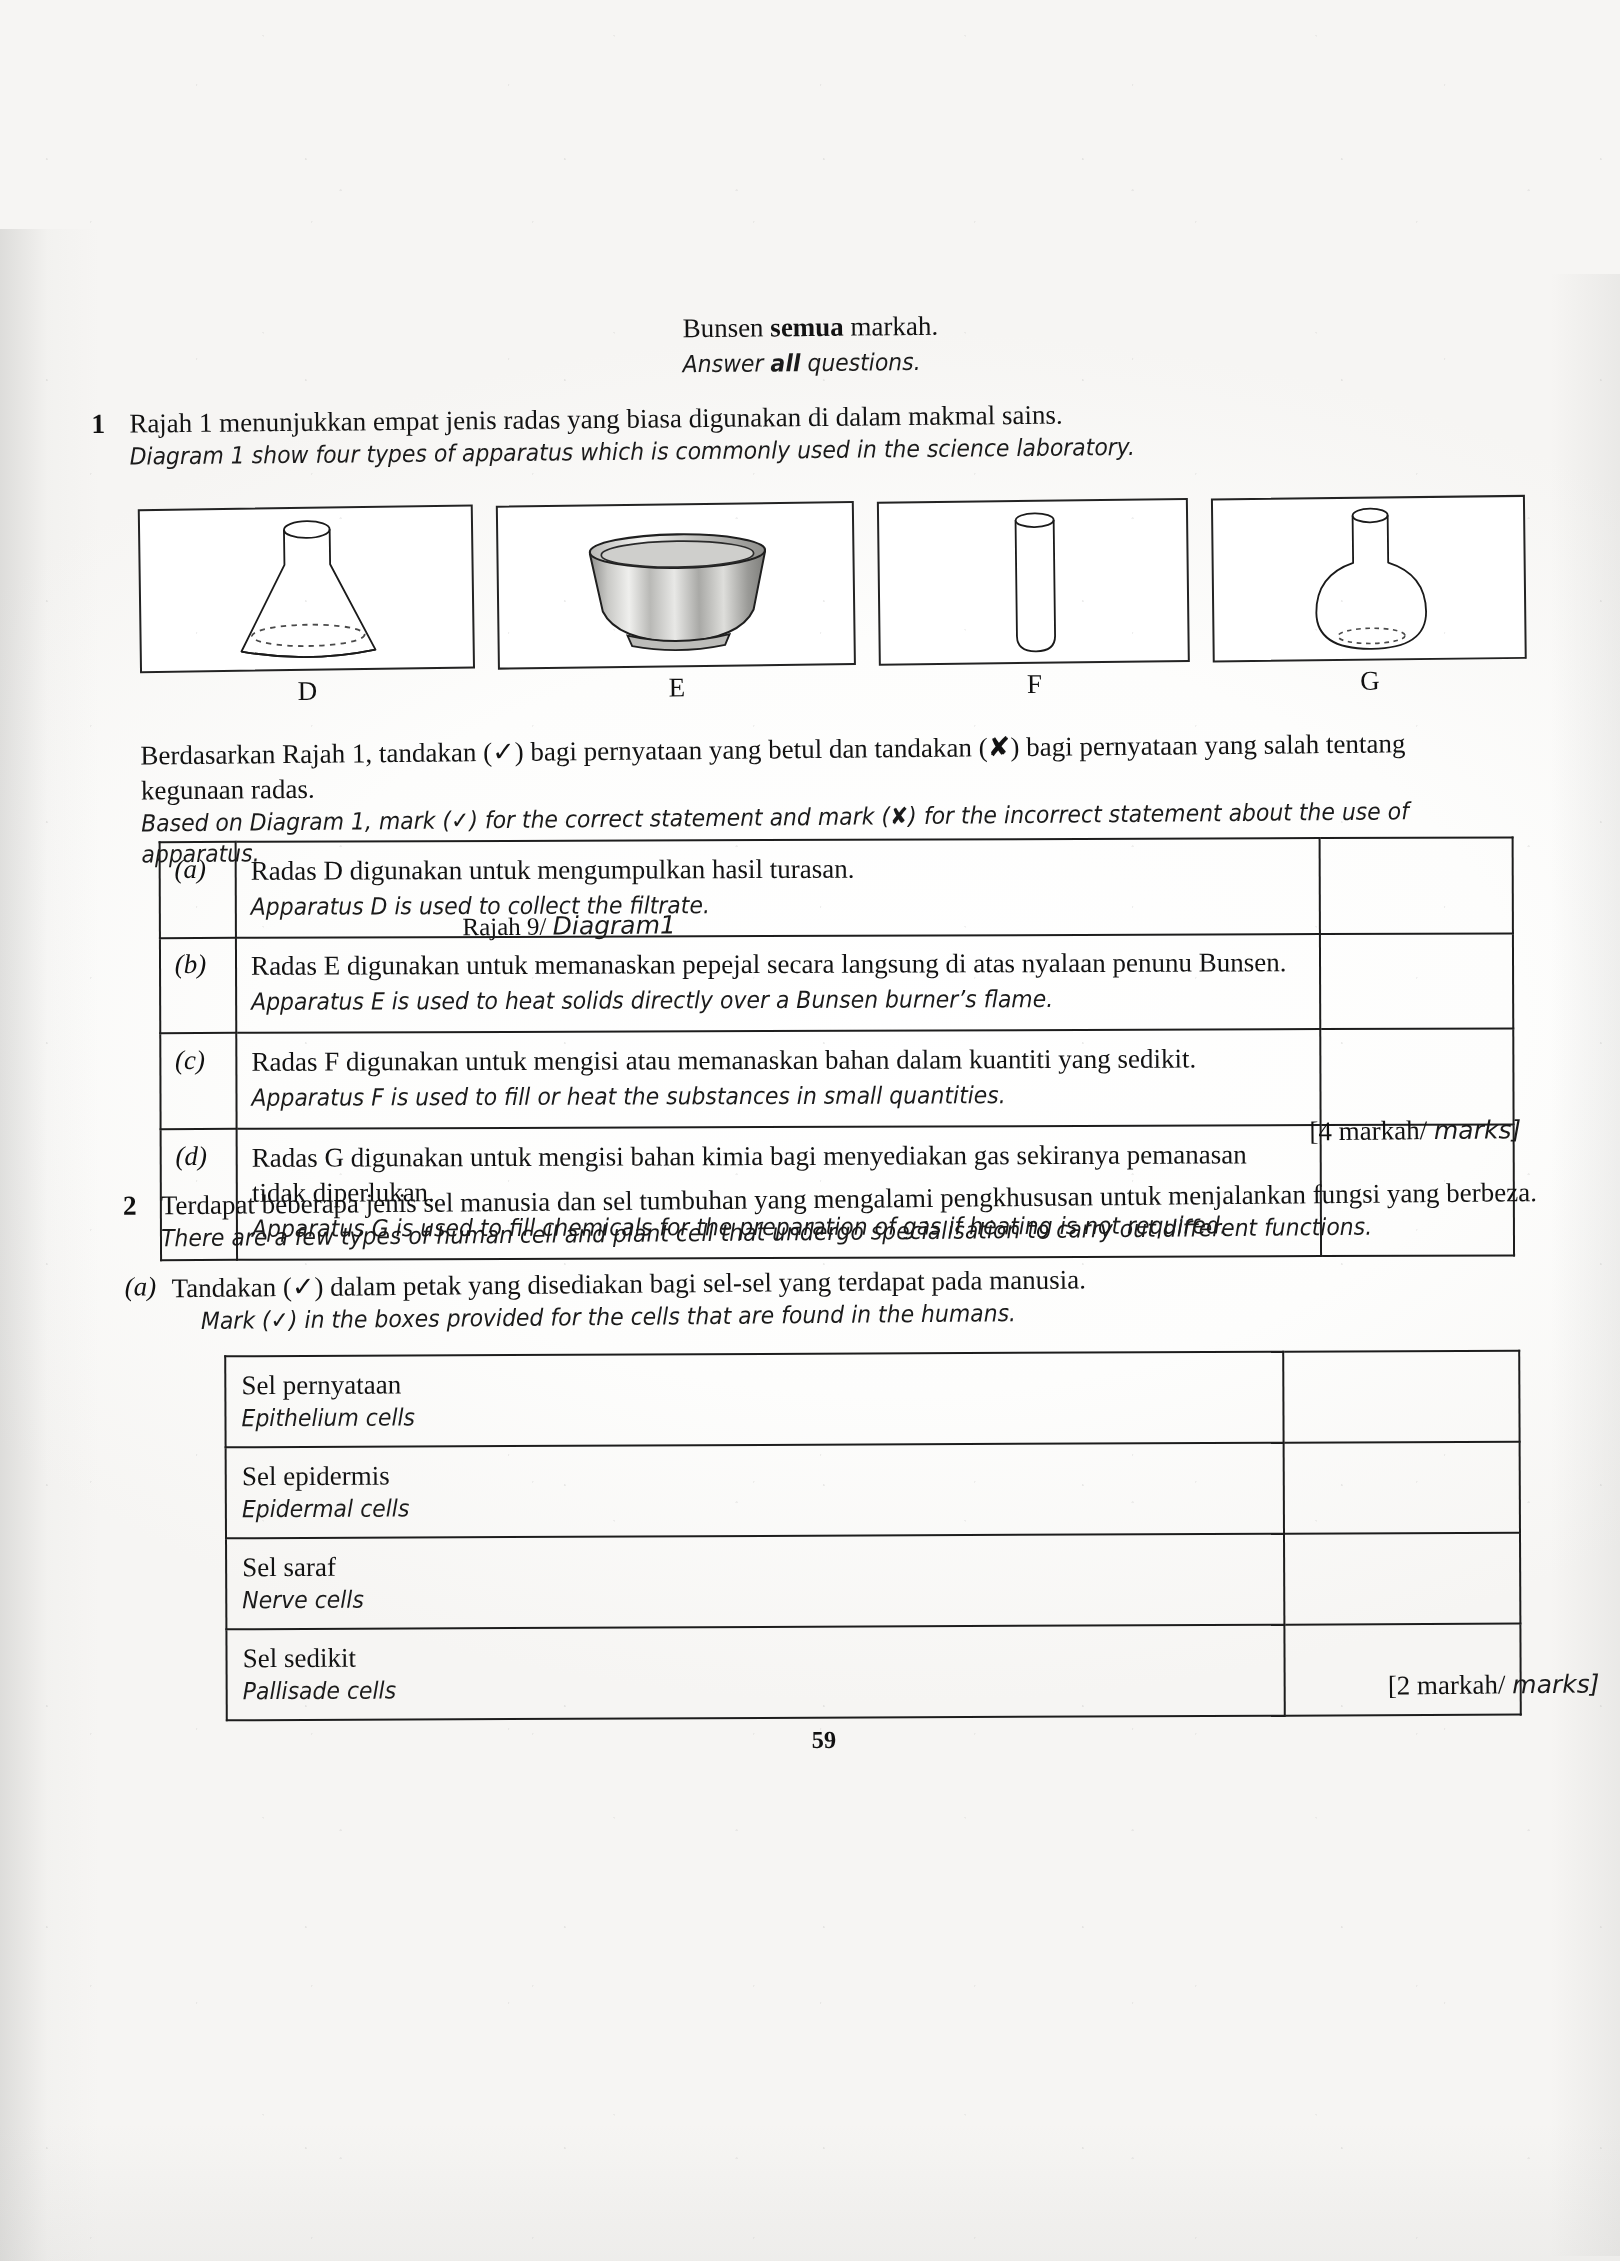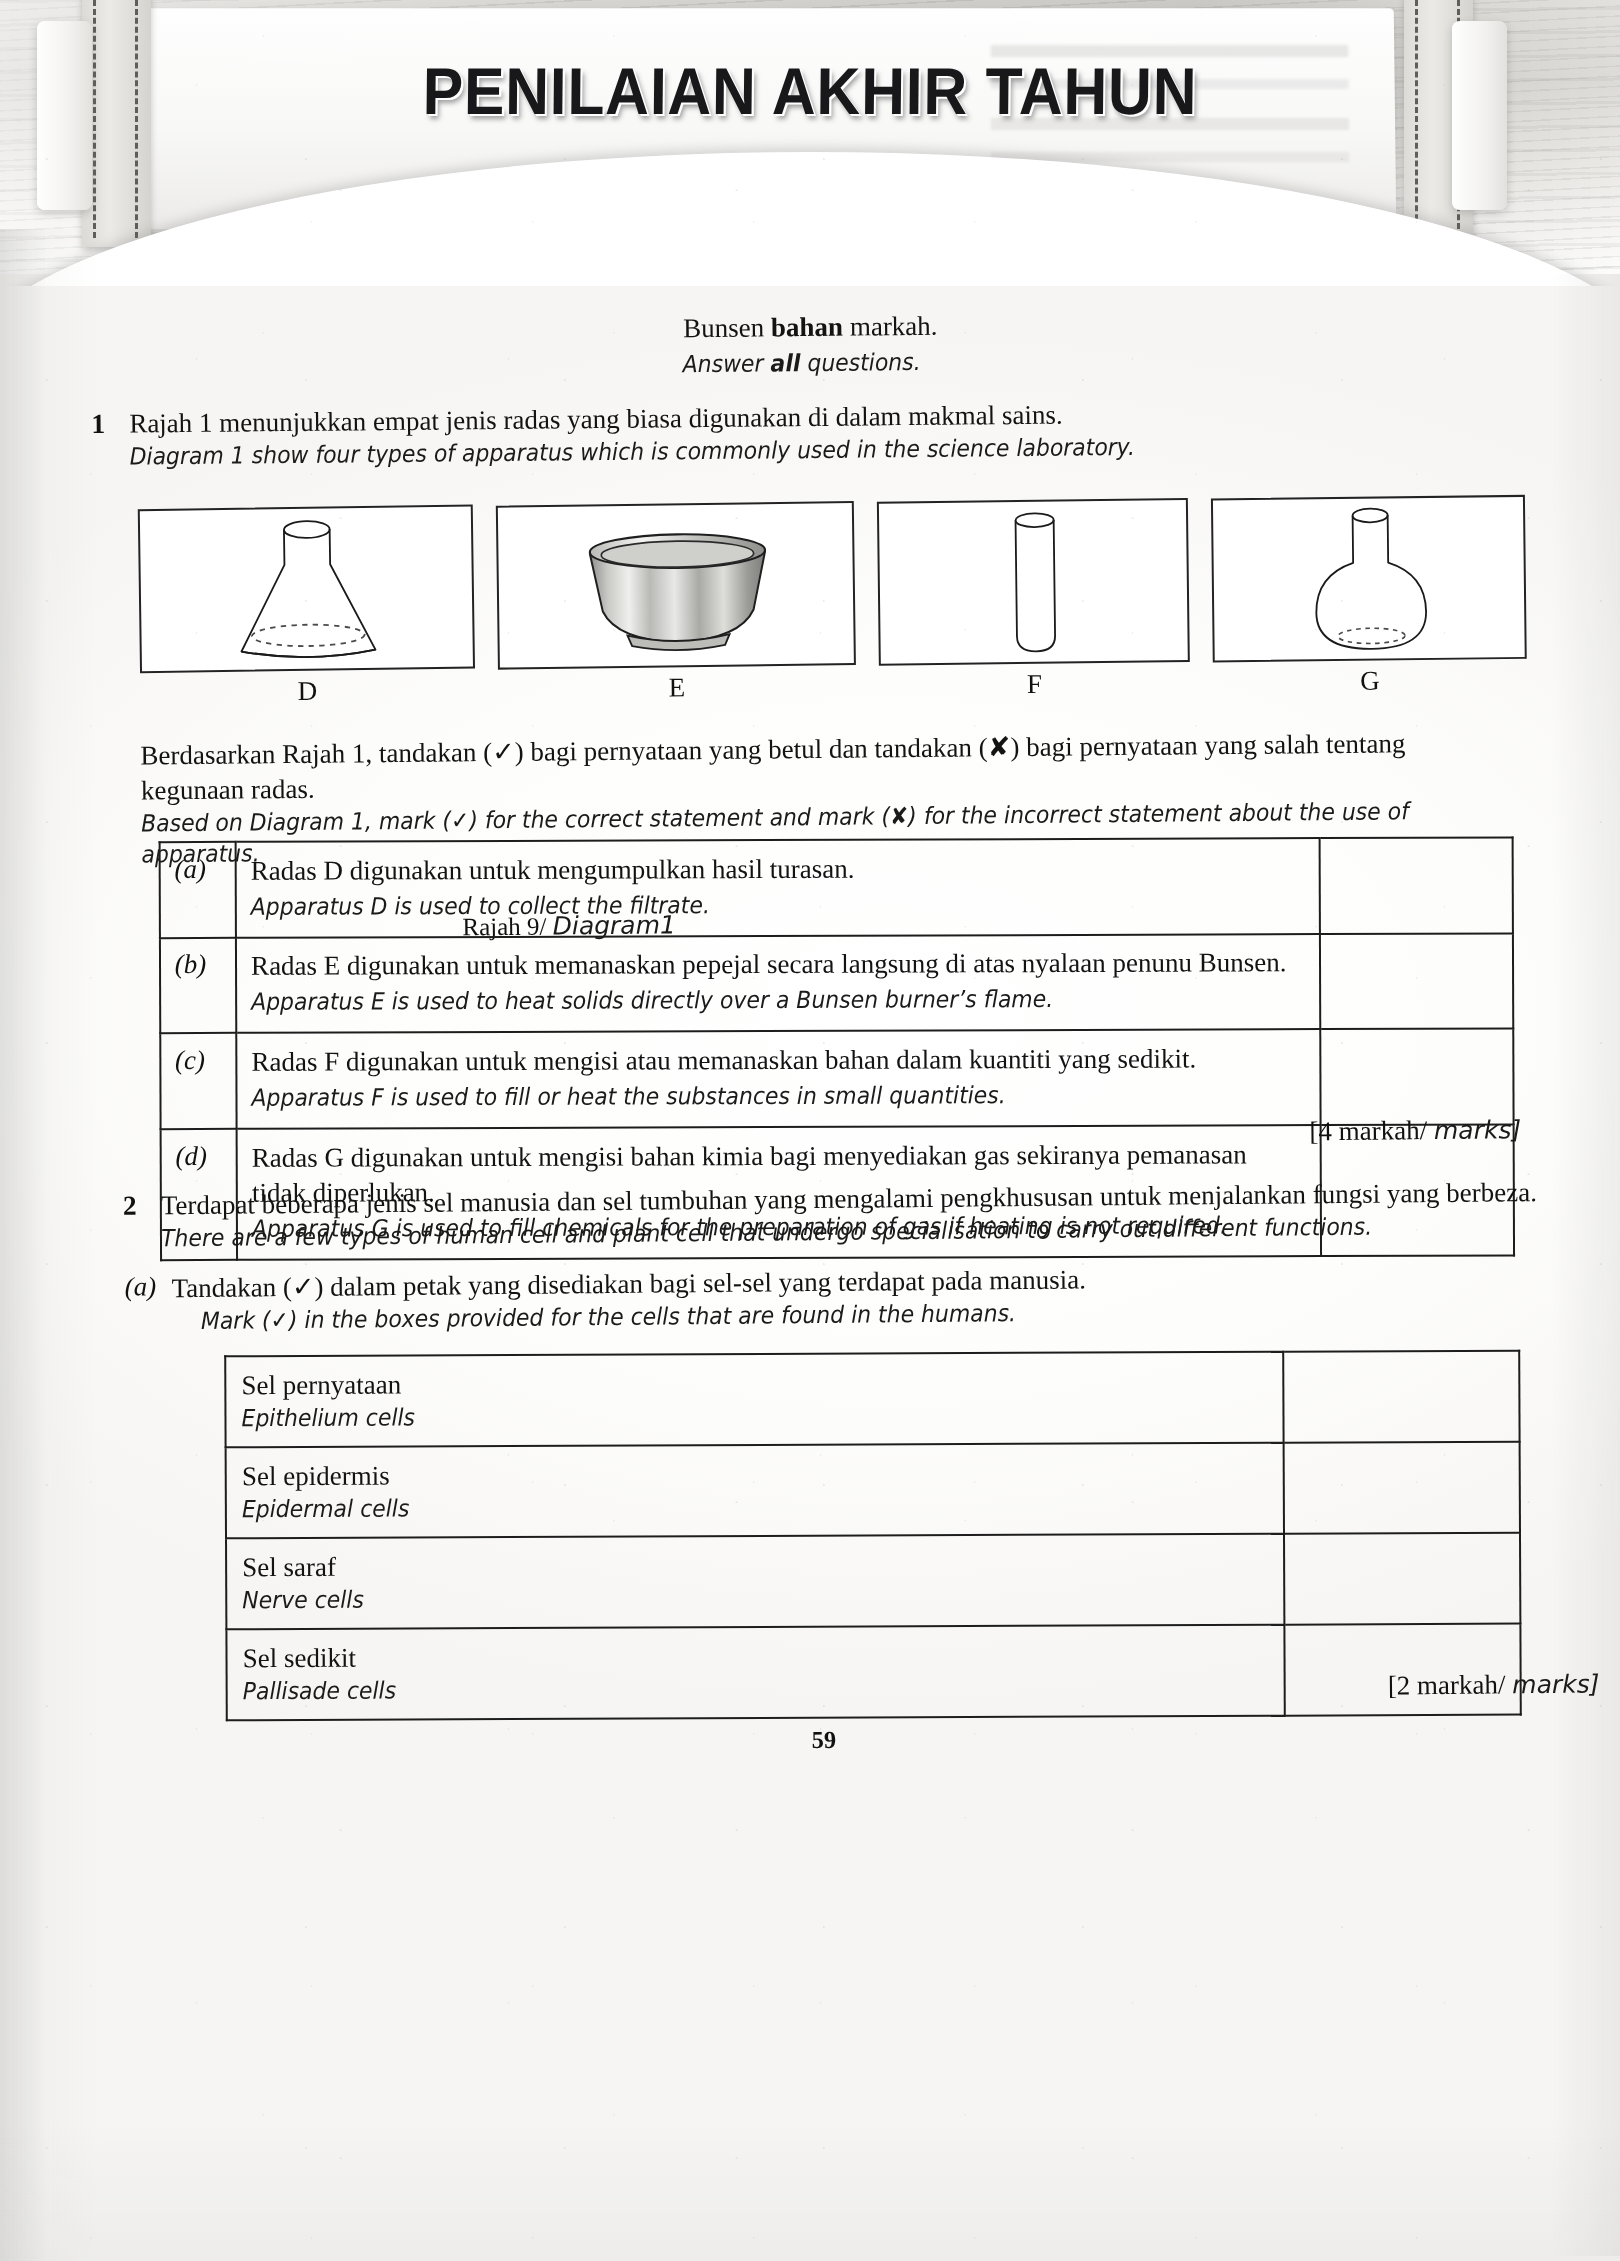--- a/index.html
+++ b/index.html
@@ -223,50 +223,30 @@
       radial-gradient(circle at 41% 88%, rgba(160,160,158,.26) 0 0.8px, transparent 1.1px),
       radial-gradient(circle at 75% 12%, rgba(160,160,158,.25) 0 0.8px, transparent 1.1px);
     background-size:259px 221px, 312px 274px, 396px 328px, 221px 252px, 351px 297px;
   }
 </style>
 </head>
 <body>
 
 <div id="page">
 
-  <div id="banner-zone">
-    <div class="wood"></div>
-
-    <div class="title-card"></div>
-
-    <div class="strap left">
-      <div class="stitch" style="left:10.7px;"></div>
-      <div class="stitch" style="left:53px;"></div>
-    </div>
-    <div class="strap right">
-      <div class="stitch" style="left:10.7px;"></div>
-      <div class="stitch" style="left:53px;"></div>
-    </div>
-    <div class="tab left"></div>
-    <div class="tab right"></div>
-
-    <div class="banner-title">PENILAIAN AKHIR TAHUN</div>
-
-    <div class="page-sweep"></div>
-  </div>
 
   <div class="spine-shade"></div>
   <div class="right-shade"></div>
   <div class="bottom-shade"></div>
 
   <div id="sheet" class="skew">
 
     <div id="instructions">
       <div class="ms">
-        <span>Bunsen </span><b class="ms-b">bahan</b><span> markah.</span>
+        <span>Bunsen </span><b class="ms-b">semua</b><span> markah.</span>
       </div>
       <div style="margin-top:3px;">
         <span class="en"><span>Answer </span><b>all</b><span> questions.</span></span>
       </div>
     </div>
 
     <div id="q1">
       <div class="qnum">1</div>
       <div class="qbody">
         <div class="ms">Rajah 1 menunjukkan empat jenis radas yang biasa digunakan di dalam makmal sains.</div>

